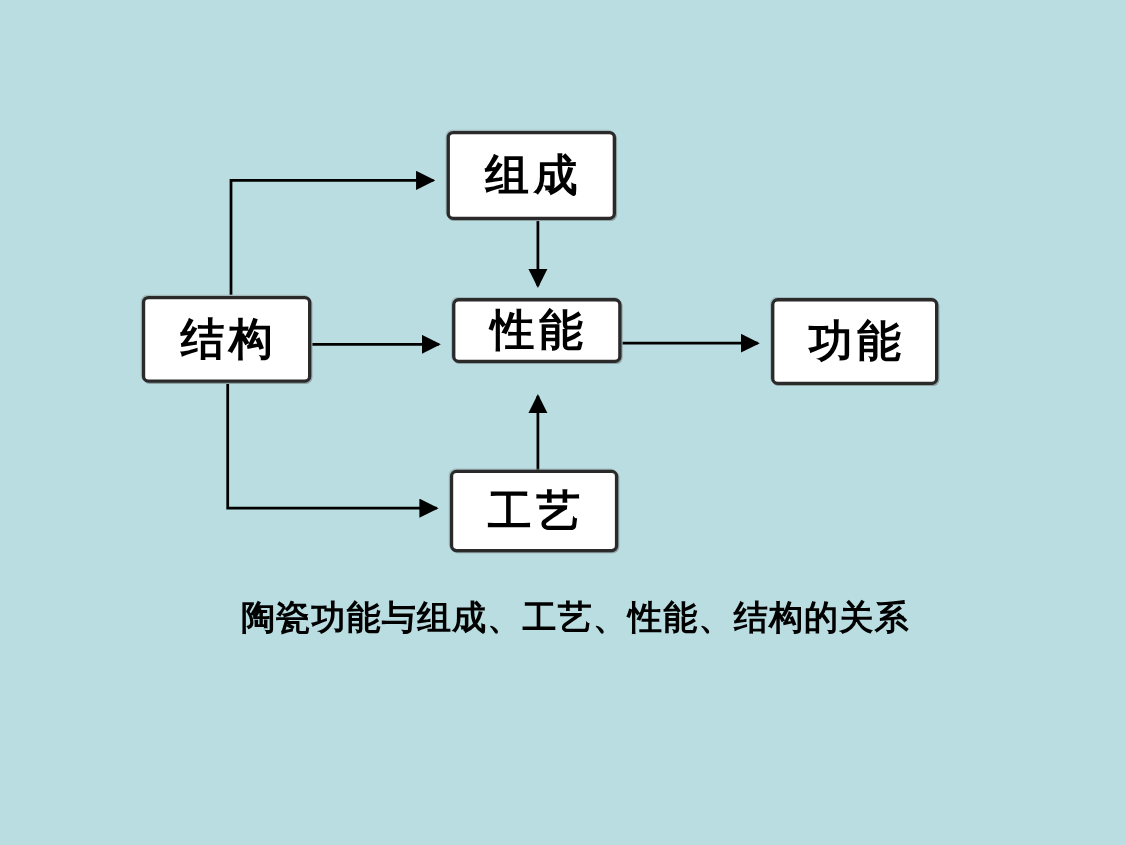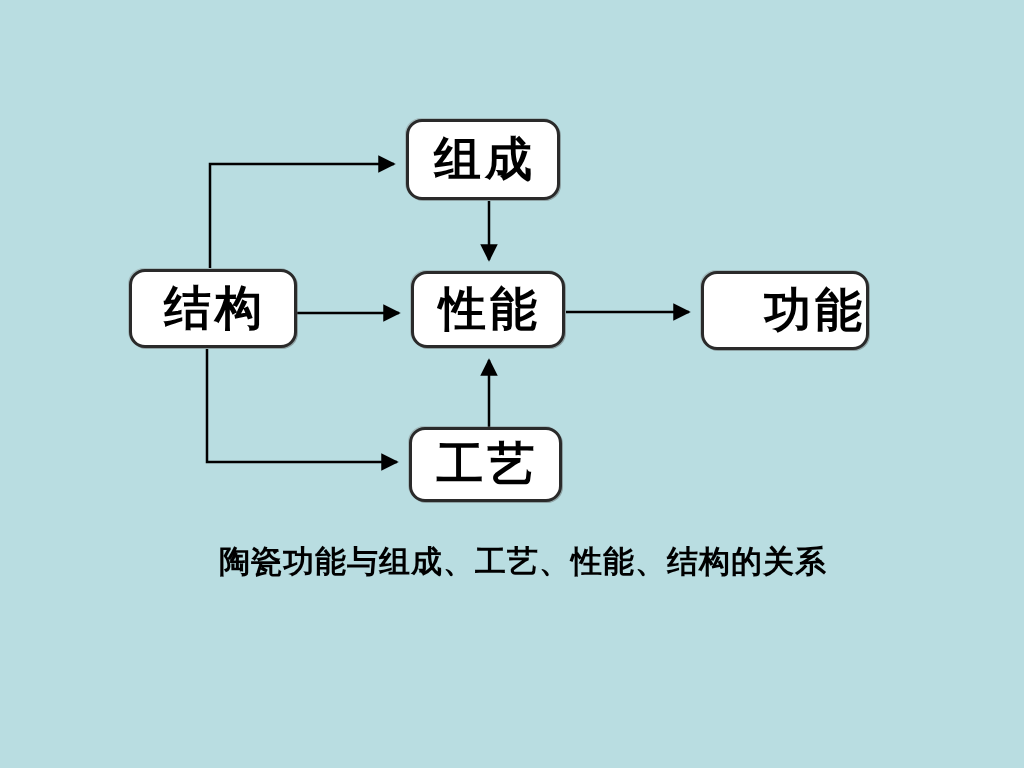--- a/index.html
+++ b/index.html
@@ -23,36 +23,36 @@
   #arrow-layer {
     position: absolute;
     left: 0; top: 0;
     width: 1024px;
     height: 768px;
   }
   .node {
     position: absolute;
     background: #ffffff;
     border: 3px solid #2a2a2a;
-    border-radius: 16px;
+    border-radius: 6px;
     box-shadow: 1px 1px 0 rgba(90,90,90,0.45), -1px -1px 0 rgba(120,120,120,0.35);
     display: flex;
     align-items: center;
     justify-content: center;
-    font-size: 47px;
+    font-size: 40px;
     font-weight: bold;
     color: #000000;
     letter-spacing: 4px;
     text-indent: 4px;
     box-sizing: border-box;
   }
   #node-composition { left: 406px; top: 119px; width: 154px; height: 81px; }
-  #node-structure   { left: 129px; top: 269px; width: 168px; height: 79px; }
-  #node-performance { left: 411px; top: 271px; width: 154px; height: 77px; }
-  #node-function    { left: 701px; top: 271px; width: 168px; height: 79px; justify-content: flex-end; }
+  #node-structure   { left: 129px; top: 269px; width: 154px; height: 79px; }
+  #node-performance { left: 411px; top: 271px; width: 154px; height: 59px; }
+  #node-function    { left: 701px; top: 271px; width: 152px; height: 79px; }
   #node-process     { left: 409px; top: 427px; width: 153px; height: 75px; justify-content: center; }
   #caption {
     position: absolute;
     left: 197px;
     top: 541px;
     font-size: 31px;
     font-weight: bold;
     color: #000000;
     letter-spacing: 1px;
     white-space: nowrap;

